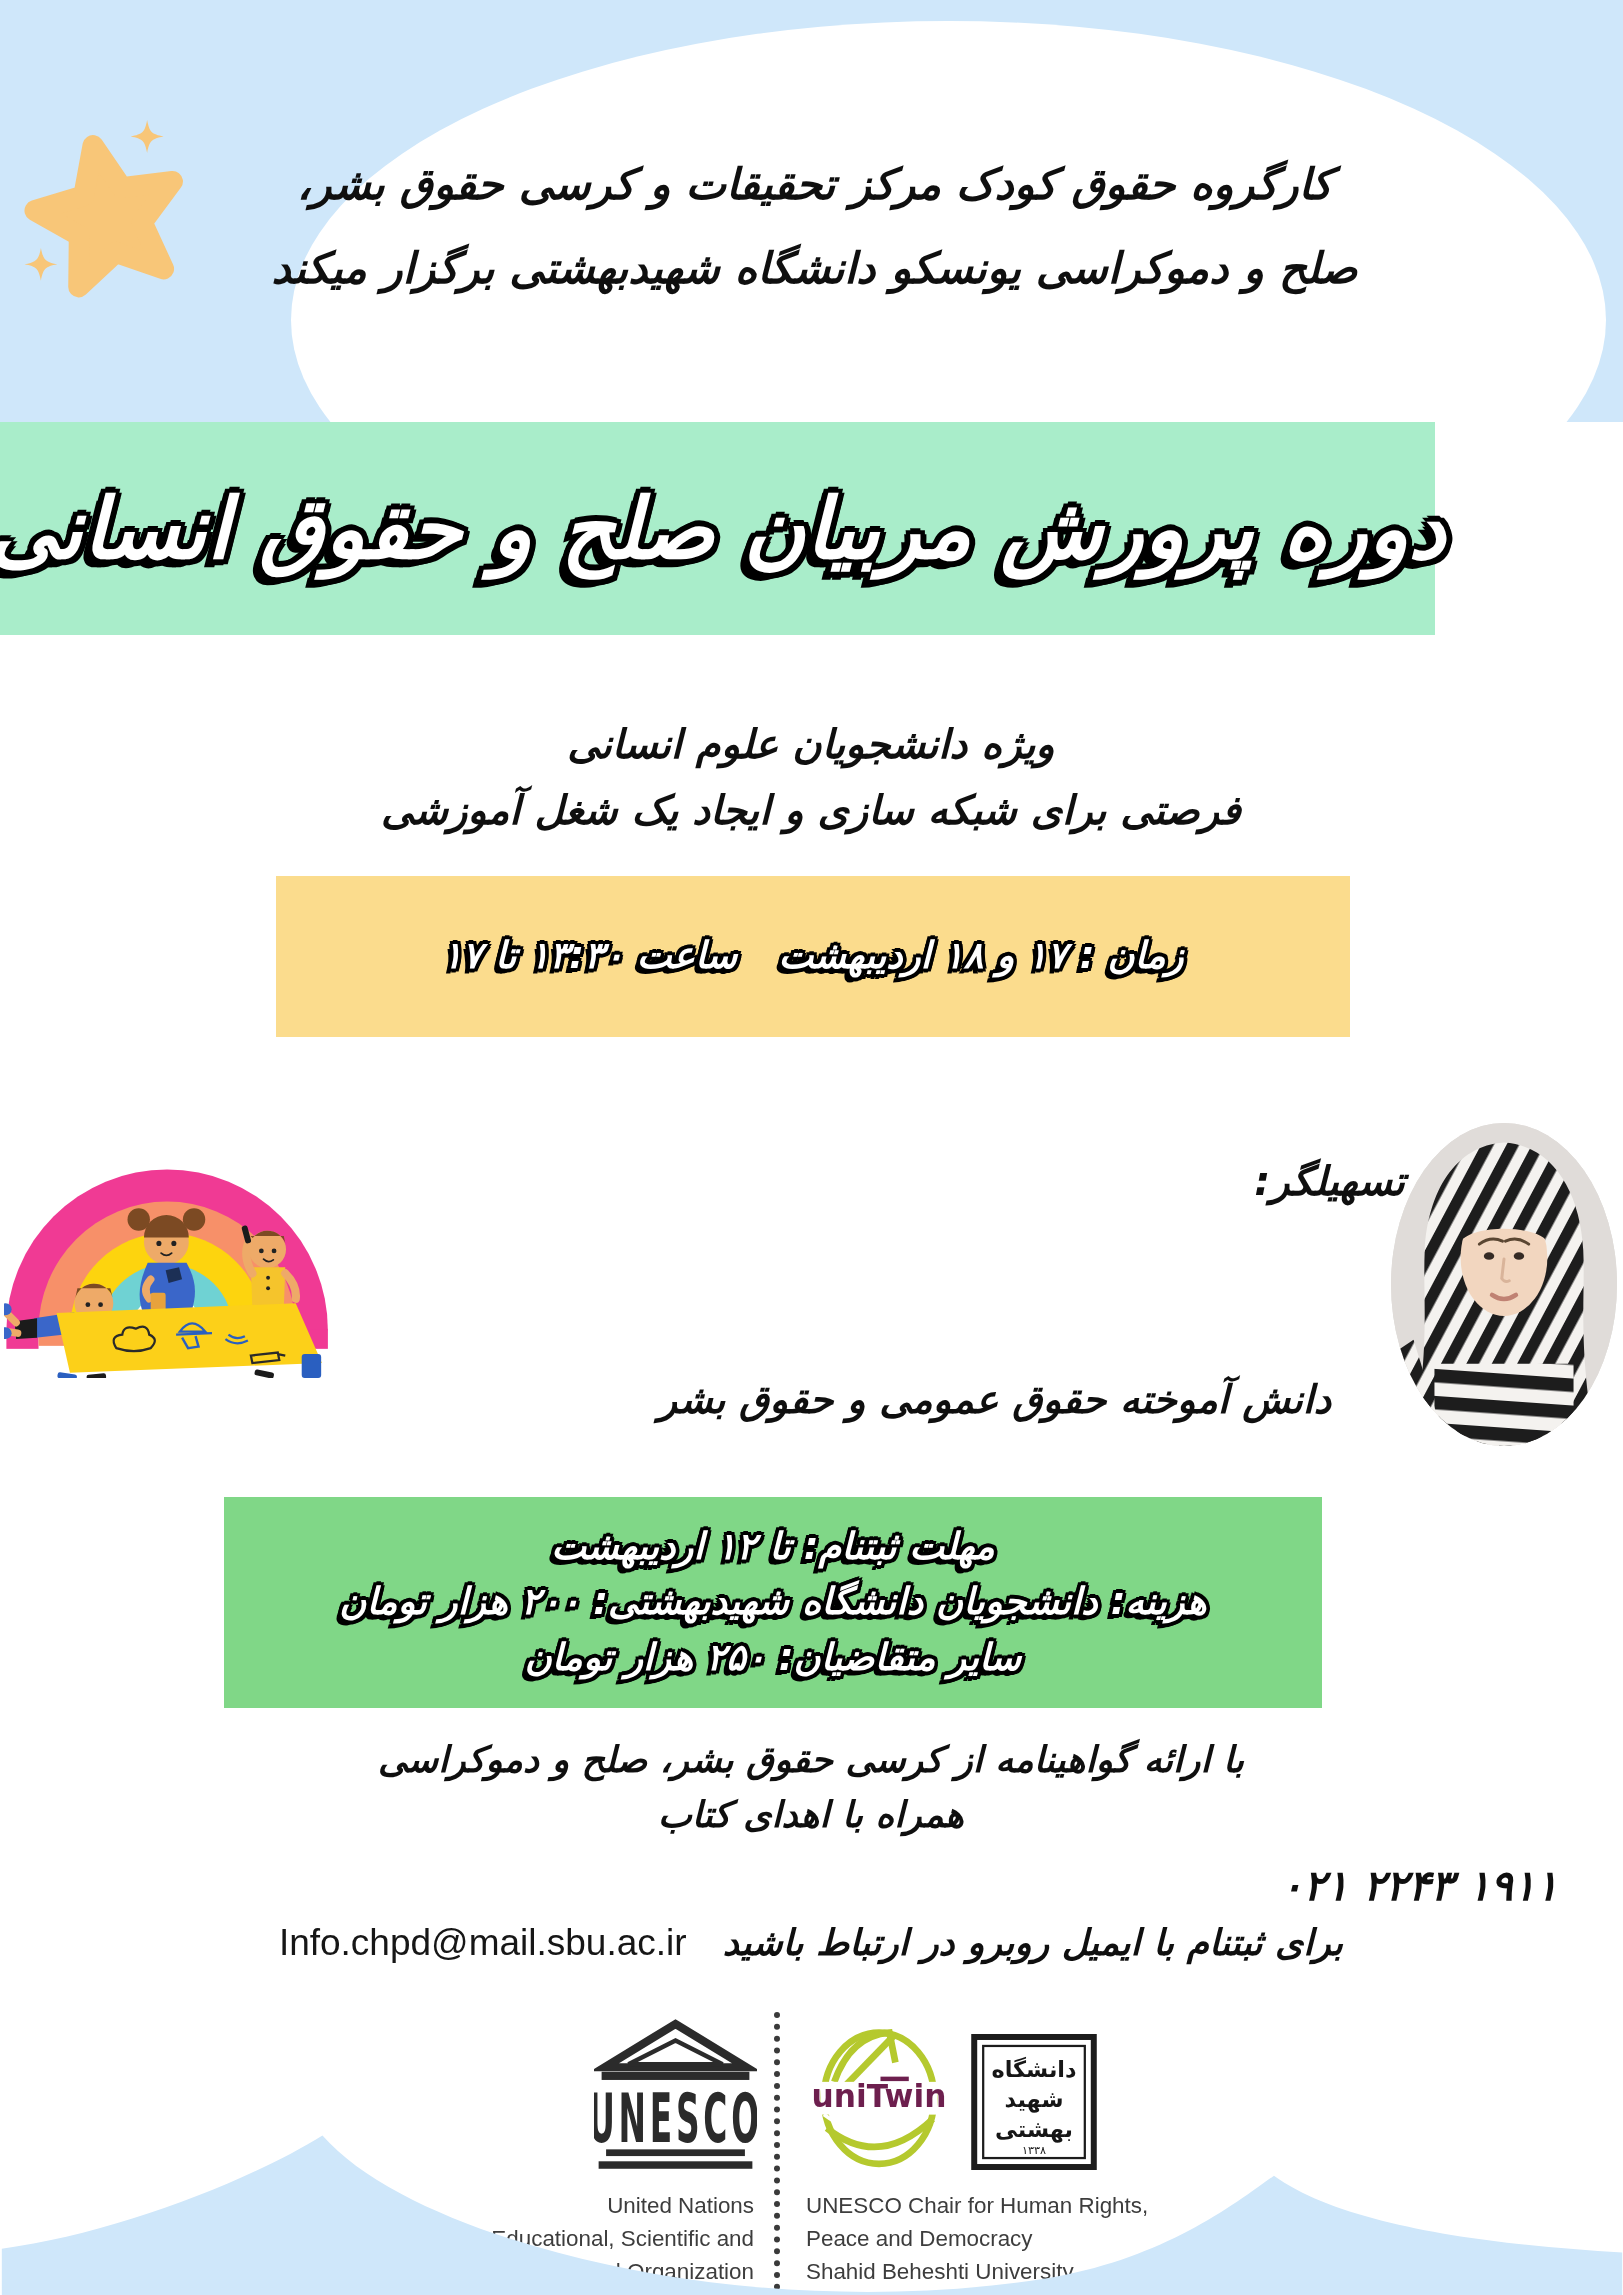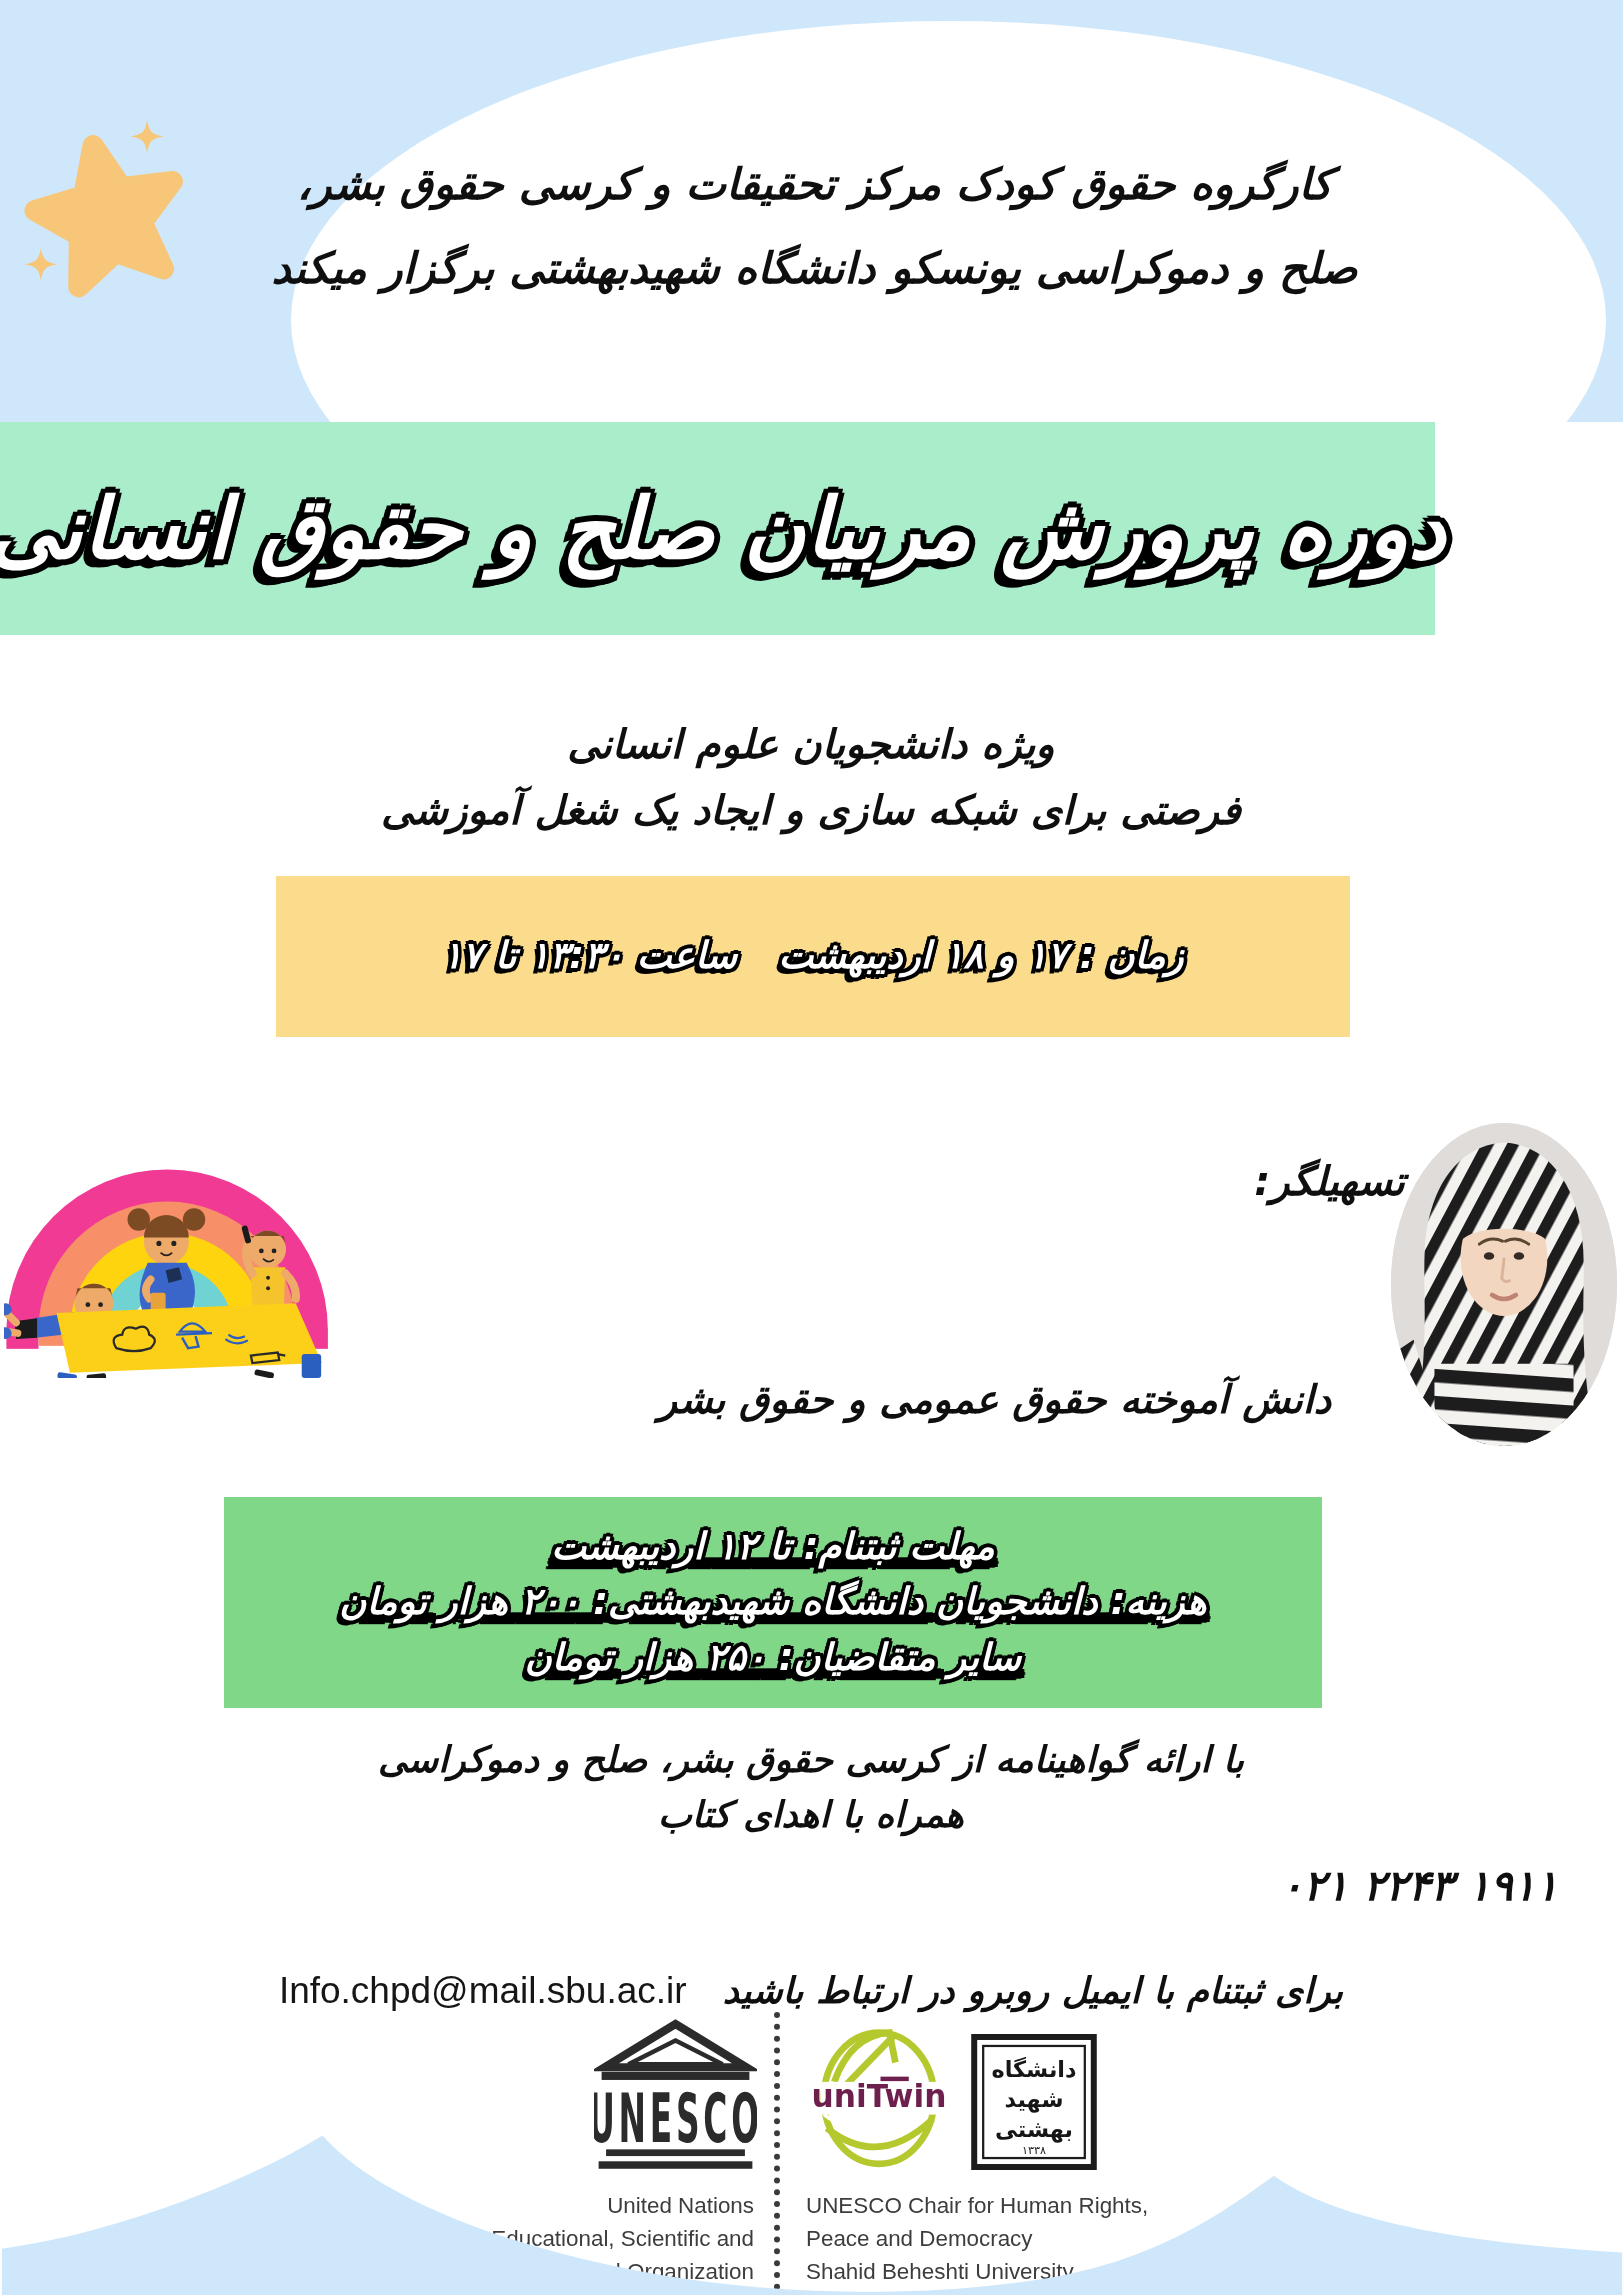--- a/index.html
+++ b/index.html
@@ -38,29 +38,29 @@
   .yellow-box{left:276px; top:876px; width:1074px; height:161px; background:#fbdc8d;
               display:flex; flex-direction:column; align-items:center; justify-content:center; gap:10.5px;}
   .yellow-line{font-size:37px; line-height:1.25; white-space:nowrap;}
   .time-row{display:flex; direction:rtl; gap:41px;}
   .facil-label{left:1263px; top:1158px; width:142px; font-size:40px; text-align:center;}
   .photo-frame{left:1391px; top:1123px; width:226px; height:323px; border-radius:50%;
                overflow:hidden; background:#e0dcd9;}
   .facil-name{left:747px; top:1249px; width:643px; font-size:69px; line-height:1.1; white-space:nowrap; text-align:center;}
   .facil-degree{left:673px; top:1377px; width:658px; font-size:39px; text-align:center; white-space:nowrap;}
   .green-box{left:224px; top:1497px; width:1098px; height:211px; background:#80d787;
-             display:flex; flex-direction:column; align-items:center; justify-content:center; gap:7.5px;text-decoration:underline;}
+             display:flex; flex-direction:column; align-items:center; justify-content:center; gap:7.5px;}
   .green-line{font-size:37px; line-height:1.3; white-space:nowrap;}
   .cert{left:64px; top:1732px; width:1494px; font-size:36px; line-height:55px;}
   .phone{left:64px; top:1861px; width:1494px; font-size:42px; direction:ltr; text-align:right;}
   .email-row{left:64px; top:1922px; width:1494px; display:flex; direction:rtl;
              justify-content:center; align-items:baseline; gap:36px;}
   .email-note{font-size:36px; white-space:nowrap;}
   .email-addr{direction:ltr; font-family:"Liberation Sans", sans-serif; font-weight:normal;
-              font-style:normal; font-size:37px; color:#161616; white-space:nowrap;margin-top:48px;}
+              font-style:normal; font-size:37px; color:#161616; white-space:nowrap;}
   .cap{font-family:"Liberation Sans", sans-serif; color:#3d3d3d; font-size:22.4px; line-height:33px;}
   .cap-left{left:418px; top:2189px; width:336px; text-align:right;}
   .cap-right{left:806px; top:2189px; width:478px; text-align:left;}
   .dotline{left:774px; top:2012px; height:278px; width:0; border-left:6px dotted #3a3a3a;}
   svg text{font-family:"DejaVu Sans", sans-serif;}
 </style>
 </head>
 <body>
 
 <div class="poster">

